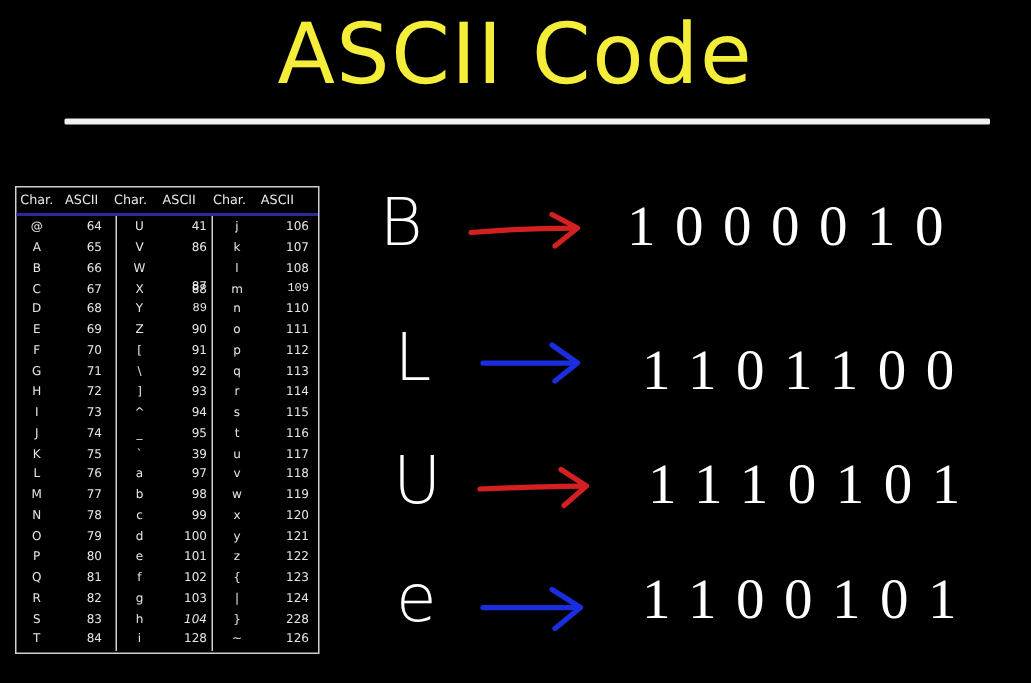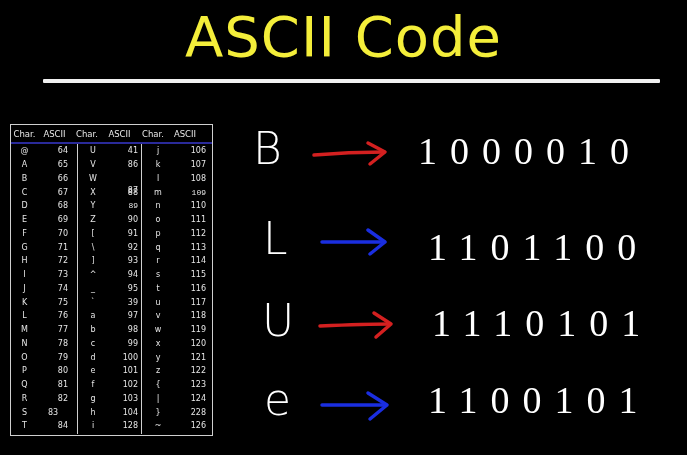--- a/index.html
+++ b/index.html
@@ -108,21 +108,21 @@
         <div class="row">
           <span class="c" style="width: 27px;">Q</span>
           <span class="v" style="width: 30px;">81</span>
         </div>
         <div class="row">
           <span class="c" style="width: 27px;">R</span>
           <span class="v" style="width: 30px;">82</span>
         </div>
         <div class="row">
           <span class="c" style="width: 27px;">S</span>
-          <span class="v" style="width: 30px; text-align: center;">83</span>
+          <span class="v" style="width: 30px;">83</span>
         </div>
         <div class="row">
           <span class="c" style="width: 27px;">T</span>
           <span class="v" style="width: 30px;">84</span>
         </div>
       </div>
     <div class="col" id="col1" style="width:64px">
         <div class="row">
           <span class="c" style="width: 30px;">U</span>
           <span class="v" style="width: 30px;">41</span>
@@ -194,21 +194,21 @@
         <div class="row">
           <span class="c" style="width: 30px;">f</span>
           <span class="v" style="width: 30px;">102</span>
         </div>
         <div class="row">
           <span class="c" style="width: 30px;">g</span>
           <span class="v" style="width: 30px;">103</span>
         </div>
         <div class="row">
           <span class="c" style="width: 30px;">h</span>
-          <span class="v" style="width: 30px;">104</span>
+          <span class="v" style="width: 30px; font-style: italic;">104</span>
         </div>
         <div class="row">
           <span class="c" style="width: 30px;">i</span>
           <span class="v" style="width: 30px;">128</span>
         </div>
       </div>
     <div class="col" id="col2" style="width:70px">
         <div class="row">
           <span class="c" style="width: 32px;">j</span>
           <span class="v" style="width: 32px;">106</span>

